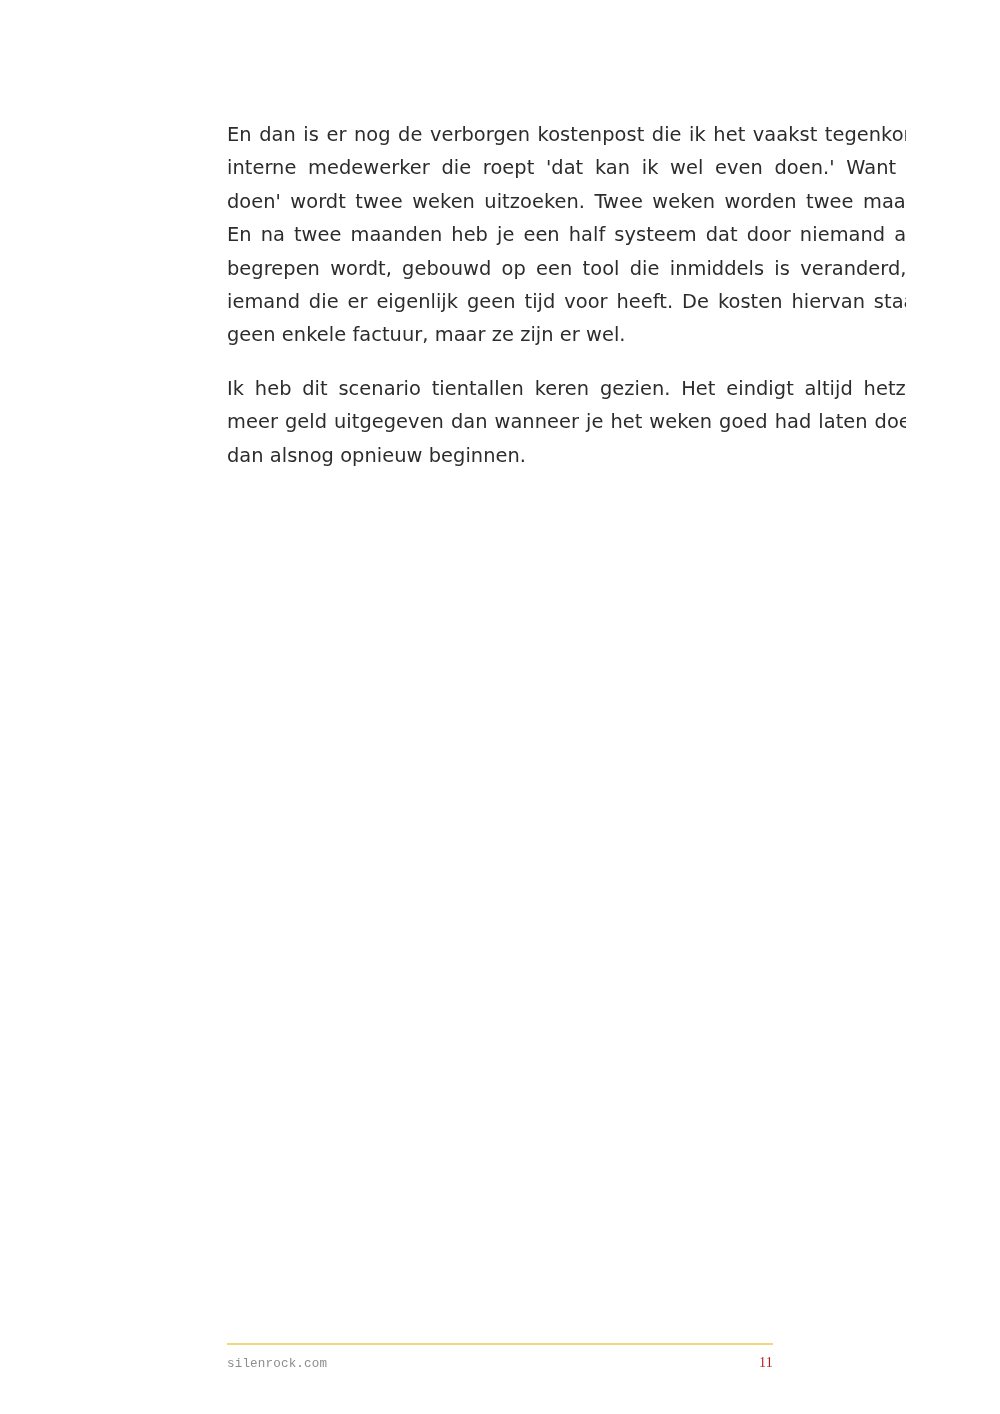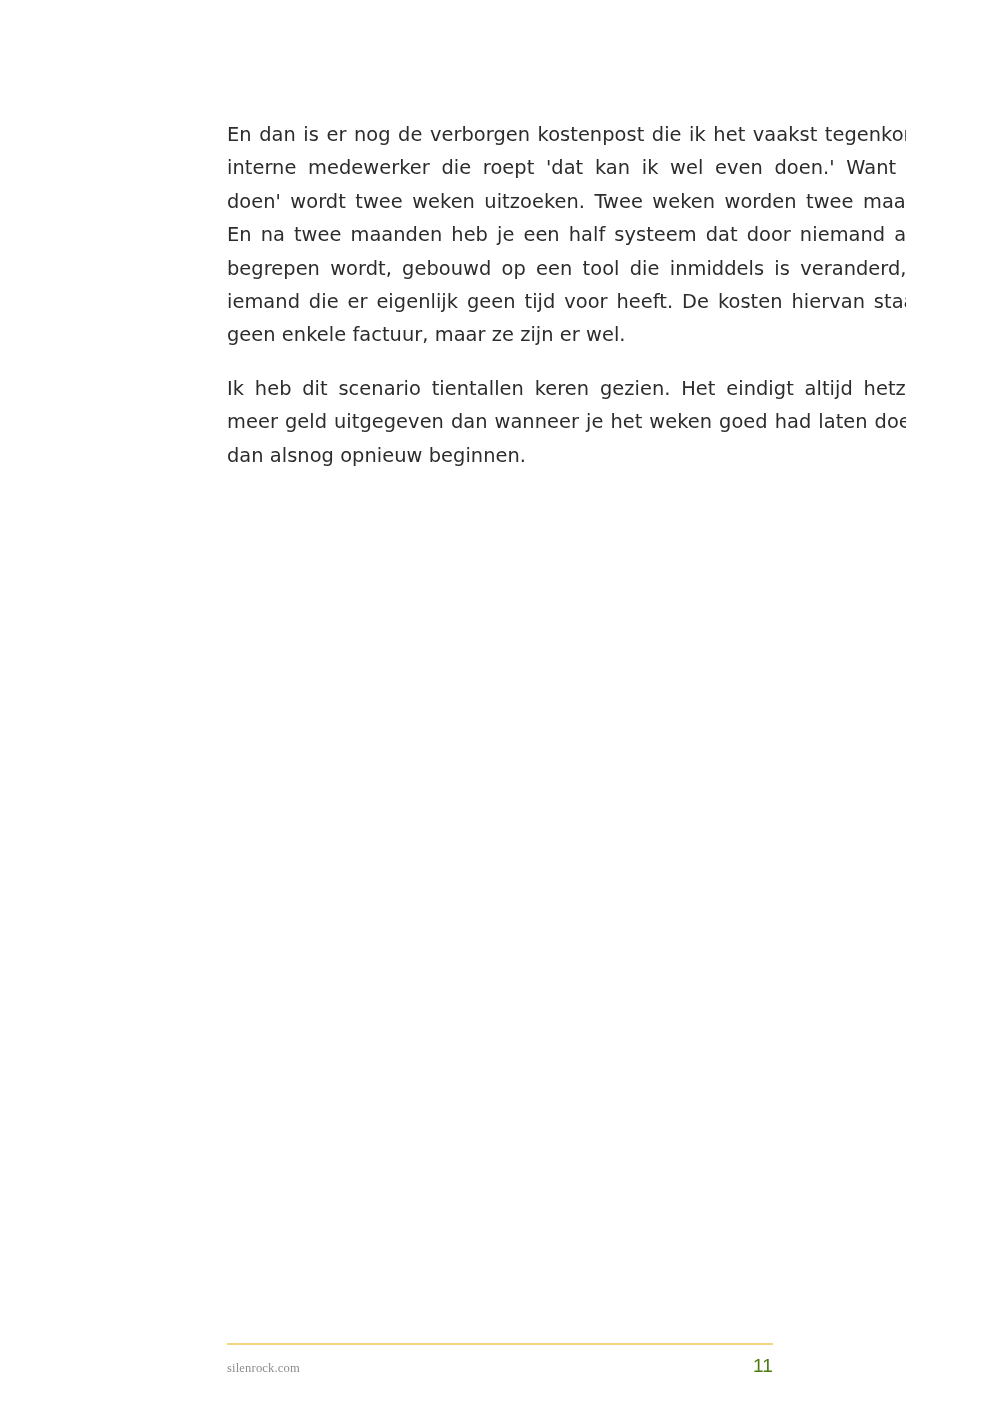--- a/index.html
+++ b/index.html
@@ -69,31 +69,31 @@
     position: absolute;
     top: 12px;
     left: 0;
     right: 0;
     display: flex;
     align-items: baseline;
     justify-content: space-between;
   }
 
   .footer-domain {
-    font-family: Liberation Serif, serif;
+    font-family: Liberation Mono, monospace;
     font-size: 12.6px;
     color: #8d8d8d;
     letter-spacing: 0.15px;
     white-space: nowrap;
   }
 
   .footer-page {
-    font-family: Liberation Sans, sans-serif;
-    font-size: 19px;
-    color: #4d7c0f;
+    font-family: Liberation Serif, serif;
+    font-size: 14px;
+    color: #b91c1c;
     letter-spacing: 0.2px;
     white-space: nowrap;
   }
 </style>
 </head>
 <body>
 
 <div class="page">
 
   <div class="content">

